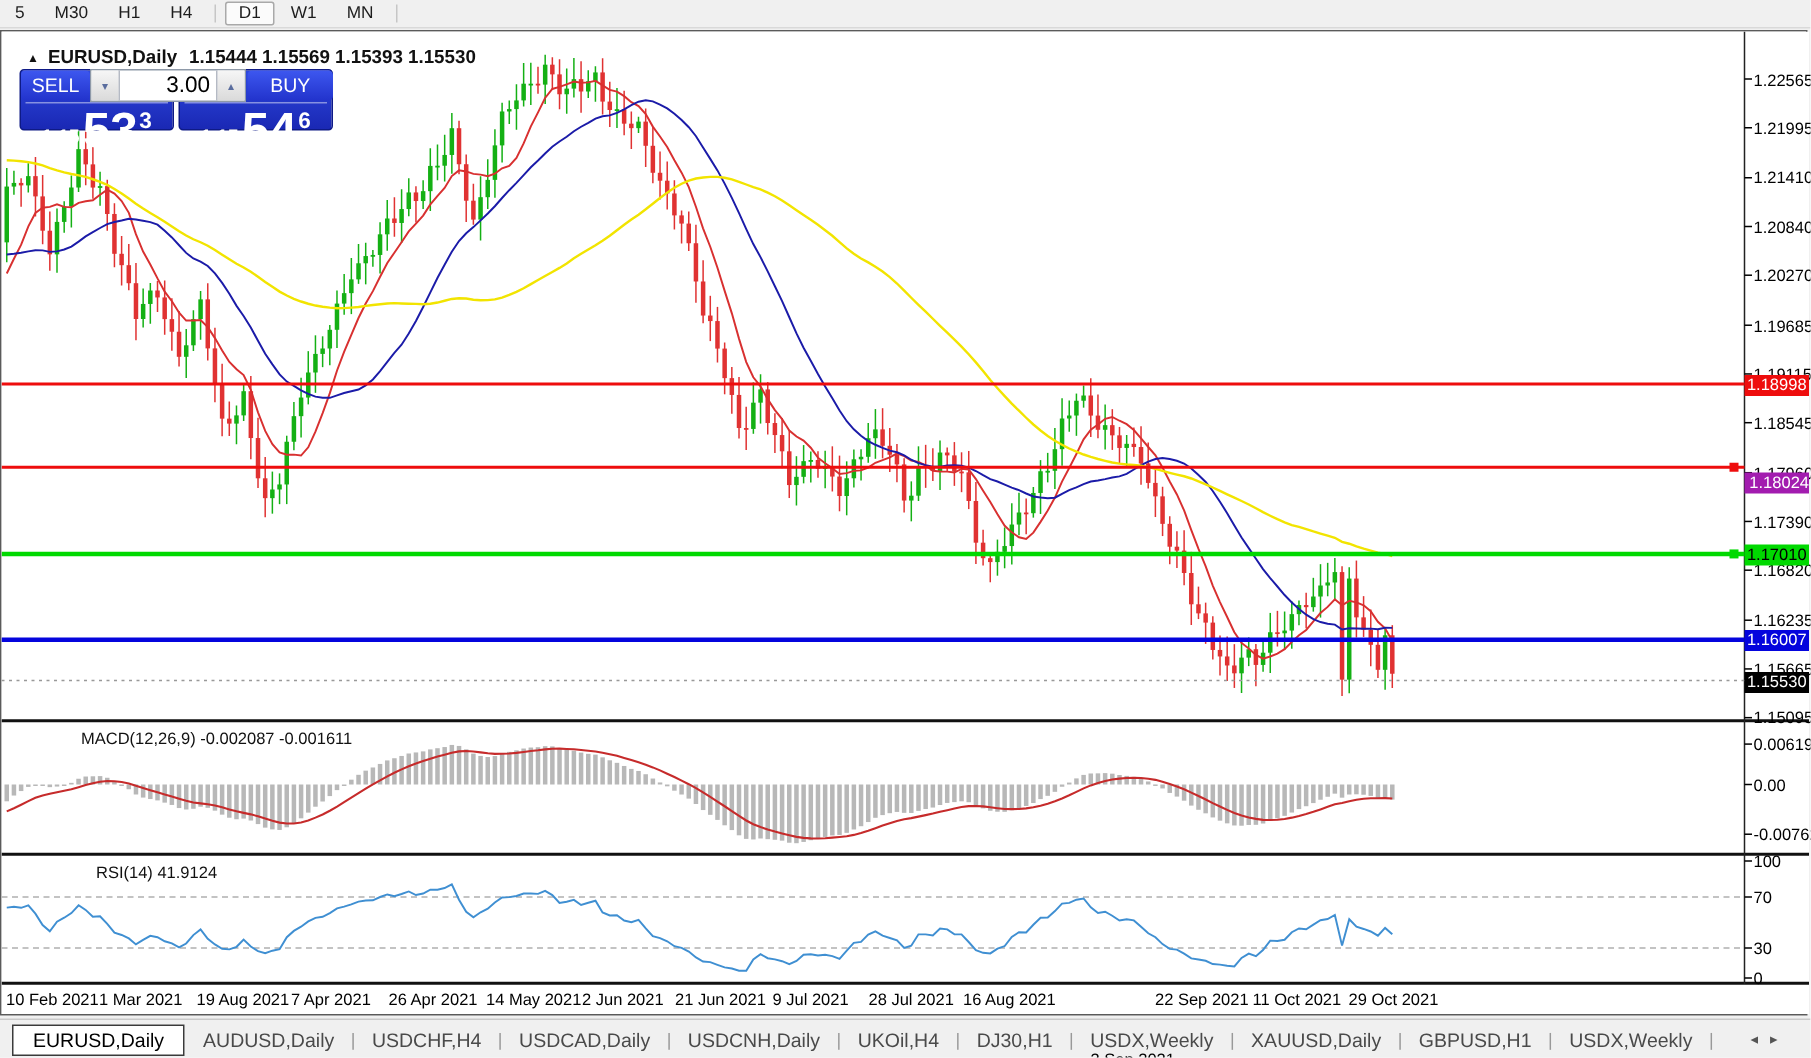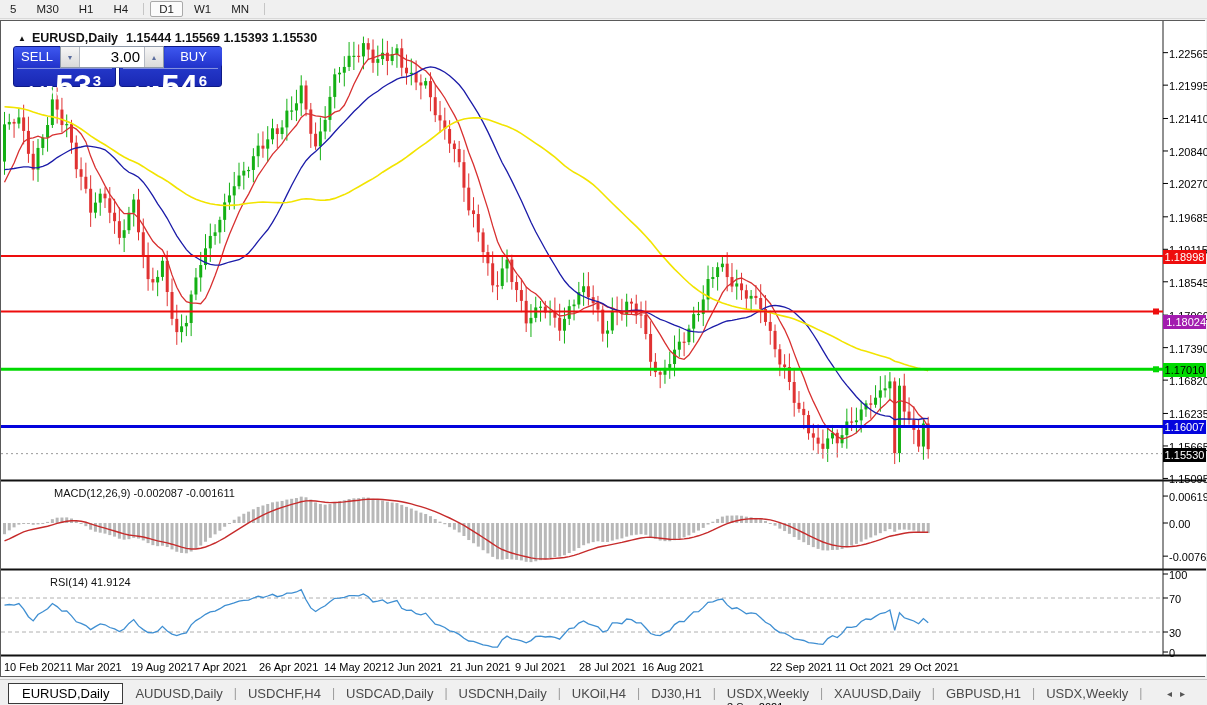--- a/index.html
+++ b/index.html
@@ -693,21 +693,21 @@
       <path d="M3.5 519.9 L8.3 517.8 L13.1 515.5 L17.9 513.1 L22.6 510.9 L27.4 509.3 L32.2 508.2 L37.0 507.2 L41.8 506.2 L46.6 505.2 L51.4 503.8 L56.1 502.4 L60.9 501.2 L65.7 500.2 L70.5 499.7 L75.3 499.8 L80.1 500.3 L84.9 501.3 L89.6 502.8 L94.4 504.3 L99.2 505.8 L104.0 507.2 L108.8 508.6 L113.6 510.0 L118.4 511.5 L123.1 512.9 L127.9 514.0 L132.7 514.6 L137.5 515.2 L142.3 516.0 L147.1 517.2 L151.9 518.6 L156.7 519.9 L161.4 520.9 L166.2 521.9 L171.0 523.2 L175.8 524.7 L180.6 526.2 L185.4 527.4 L190.2 528.0 L194.9 528.0 L199.7 527.3 L204.5 526.0 L209.3 524.1 L214.1 522.0 L218.9 519.5 L223.7 516.8 L228.4 513.8 L233.2 510.8 L238.0 507.8 L242.8 504.8 L247.6 501.9 L252.4 499.2 L257.2 496.6 L261.9 494.2 L266.7 491.9 L271.5 489.8 L276.3 488.0 L281.1 486.4 L285.9 484.8 L290.7 483.4 L295.4 482.1 L300.2 480.8 L305.0 479.9 L309.8 479.7 L314.6 480.0 L319.4 480.6 L324.2 481.2 L328.9 481.6 L333.7 481.5 L338.5 481.3 L343.3 480.9 L348.1 480.3 L352.9 479.7 L357.7 479.2 L362.4 478.6 L367.2 478.2 L372.0 478.1 L376.8 478.3 L381.6 478.5 L386.4 479.0 L391.2 479.5 L396.0 480.0 L400.7 480.8 L405.5 481.8 L410.3 482.9 L415.1 484.3 L419.9 485.7 L424.7 487.2 L429.5 488.8 L434.2 490.6 L439.0 492.6 L443.8 494.8 L448.6 497.0 L453.4 499.4 L458.2 501.8 L463.0 504.4 L467.7 507.3 L472.5 510.3 L477.3 513.4 L482.1 516.5 L486.9 519.7 L491.7 522.9 L496.5 526.0 L501.2 528.5 L506.0 530.4 L510.8 532.0 L515.6 533.4 L520.4 534.6 L525.2 535.8 L530.0 536.9 L534.7 537.6 L539.5 537.9 L544.3 538.0 L549.1 537.8 L553.9 537.4 L558.7 537.0 L563.5 536.5 L568.2 535.6 L573.0 534.4 L577.8 532.9 L582.6 531.2 L587.4 529.4 L592.2 527.8 L597.0 526.3 L601.8 525.2 L606.5 524.4 L611.3 523.4 L616.1 522.4 L620.9 521.4 L625.7 520.2 L630.5 519.1 L635.3 518.0 L640.0 517.0 L644.8 516.4 L649.6 516.3 L654.4 516.6 L659.2 517.2 L664.0 517.8 L668.8 518.3 L673.5 518.4 L678.3 518.3 L683.1 517.9 L687.9 517.2 L692.7 516.1 L697.5 514.8 L702.3 513.2 L707.0 511.3 L711.8 509.2 L716.6 506.9 L721.4 504.6 L726.2 502.6 L731.0 501.0 L735.8 499.7 L740.5 498.7 L745.3 498.1 L750.1 497.7 L754.9 497.6 L759.7 497.7 L764.5 498.2 L769.3 498.9 L774.0 500.1 L778.8 501.6 L783.6 503.3 L788.4 505.2 L793.2 507.4 L798.0 509.7 L802.8 512.0 L807.5 514.4 L812.3 516.7 L817.1 518.9 L821.9 521.0 L826.7 522.7 L831.5 524.0 L836.3 524.9 L841.0 525.6 L845.8 525.7 L850.6 525.5 L855.4 525.0 L860.2 524.1 L865.0 523.0 L869.8 521.7 L874.6 520.2 L879.3 518.6 L884.1 516.9 L888.9 515.2 L893.7 514.3 L898.5 513.2 L903.3 512.2 L908.1 511.5 L912.8 511.2 L917.6 511.2 L922.4 511.1 L927.2 511.3" fill="none" stroke="#c62b2b" stroke-width="1.4"></path>
       <path d="M3.5 584.1 L8.3 583.5 L13.1 584.2 L17.9 582.6 L22.6 588.1 L27.4 595.7 L32.2 599.9 L37.0 593.5 L41.8 590.8 L46.6 587.7 L51.4 582.5 L56.1 585.6 L60.9 590.1 L65.7 589.9 L70.5 594.9 L75.3 600.8 L80.1 602.3 L84.9 604.6 L89.6 608.6 L94.4 605.6 L99.2 602.9 L104.0 603.8 L108.8 606.5 L113.6 607.9 L118.4 610.6 L123.1 608.0 L127.9 602.4 L132.7 598.6 L137.5 604.9 L142.3 608.6 L147.1 611.5 L151.9 611.9 L156.7 610.2 L161.4 605.4 L166.2 610.0 L171.0 613.1 L175.8 614.5 L180.6 612.8 L185.4 611.8 L190.2 603.8 L194.9 599.6 L199.7 596.8 L204.5 593.3 L209.3 590.9 L214.1 590.2 L218.9 587.7 L223.7 584.6 L228.4 583.4 L233.2 581.9 L238.0 580.1 L242.8 579.3 L247.6 579.2 L252.4 577.0 L257.2 575.3 L261.9 576.5 L266.7 575.0 L271.5 573.3 L276.3 575.7 L281.1 574.7 L285.9 572.1 L290.7 572.1 L295.4 571.0 L300.2 568.6 L305.0 578.8 L309.8 586.9 L314.6 590.5 L319.4 587.2 L324.2 584.8 L328.9 580.7 L333.7 577.3 L338.5 577.1 L343.3 576.3 L348.1 574.7 L352.9 574.7 L357.7 574.9 L362.4 572.9 L367.2 575.7 L372.0 581.0 L376.8 580.2 L381.6 578.9 L386.4 582.3 L391.2 580.8 L396.0 579.5 L400.7 587.3 L405.5 589.3 L410.3 589.2 L415.1 592.7 L419.9 593.8 L424.7 592.2 L429.5 597.9 L434.2 603.1 L439.0 604.4 L443.8 606.5 L448.6 609.8 L453.4 610.9 L458.2 613.4 L463.0 617.3 L467.7 620.0 L472.5 620.4 L477.3 622.2 L482.1 623.9 L486.9 624.7 L491.7 626.2 L496.5 626.2 L501.2 618.6 L506.0 615.1 L510.8 617.8 L515.6 618.6 L520.4 619.8 L525.2 621.8 L530.0 619.6 L534.7 615.5 L539.5 615.2 L544.3 616.0 L549.1 615.5 L553.9 616.4 L558.7 618.2 L563.5 612.8 L568.2 607.6 L573.0 606.9 L577.8 602.1 L582.6 599.9 L587.4 602.8 L592.2 604.3 L597.0 605.9 L601.8 610.9 L606.5 609.5 L611.3 601.9 L616.1 601.9 L620.9 602.7 L625.7 598.0 L630.5 598.6 L635.3 601.8 L640.0 601.9 L644.8 607.0 L649.6 612.5 L654.4 614.2 L659.2 614.6 L664.0 611.4 L668.8 609.7 L673.5 603.6 L678.3 600.5 L683.1 600.6 L687.9 595.5 L692.7 590.8 L697.5 590.7 L702.3 586.4 L707.0 581.4 L711.8 580.9 L716.6 578.8 L721.4 578.0 L726.2 583.9 L731.0 587.7 L735.8 586.8 L740.5 589.5 L745.3 592.7 L750.1 591.8 L754.9 592.6 L759.7 596.8 L764.5 601.2 L769.3 603.8 L774.0 608.4 L778.8 611.6 L783.6 612.1 L788.4 614.8 L793.2 617.9 L798.0 618.7 L802.8 619.5 L807.5 621.7 L812.3 622.1 L817.1 622.8 L821.9 623.3 L826.7 617.6 L831.5 614.7 L836.3 616.5 L841.0 612.4 L845.8 606.1 L850.6 606.3 L855.4 605.5 L860.2 600.5 L865.0 598.0 L869.8 598.5 L874.6 595.4 L879.3 592.5 L884.1 591.7 L888.9 589.0 L893.7 609.4 L898.5 591.8 L903.3 596.8 L908.1 598.3 L912.8 600.0 L917.6 602.8 L922.4 597.6 L927.2 601.8" fill="none" stroke="#3f8fd2" stroke-width="1.3"></path>
     </svg>
 </div>
 
 <div id="title">
   <span class="tri">▲</span><span>EURUSD,Daily</span><span class="ohlc">1.15444 1.15569 1.15393 1.15530</span>
 </div>
 
 <div class="paneLabel" id="macdLabel" style="left:6px;top:487px">MACD(12,26,9) -0.002087 -0.001611</div>
-<div class="paneLabel" id="rsiLabel" style="left:2px;top:576px">RSI(14) 41.9124</div>
+<div class="paneLabel" id="rsiLabel" style="left:16px;top:576px">RSI(14) 41.9124</div>
 
 <div id="tpanel">
   <div class="half" id="halfL">
       <div class="div"></div>
     <div class="quote">
       <span class="q-sm">1.15</span>
       <span class="q-big">53</span>
       <span class="q-sup">3</span>
     </div>
   </div>

